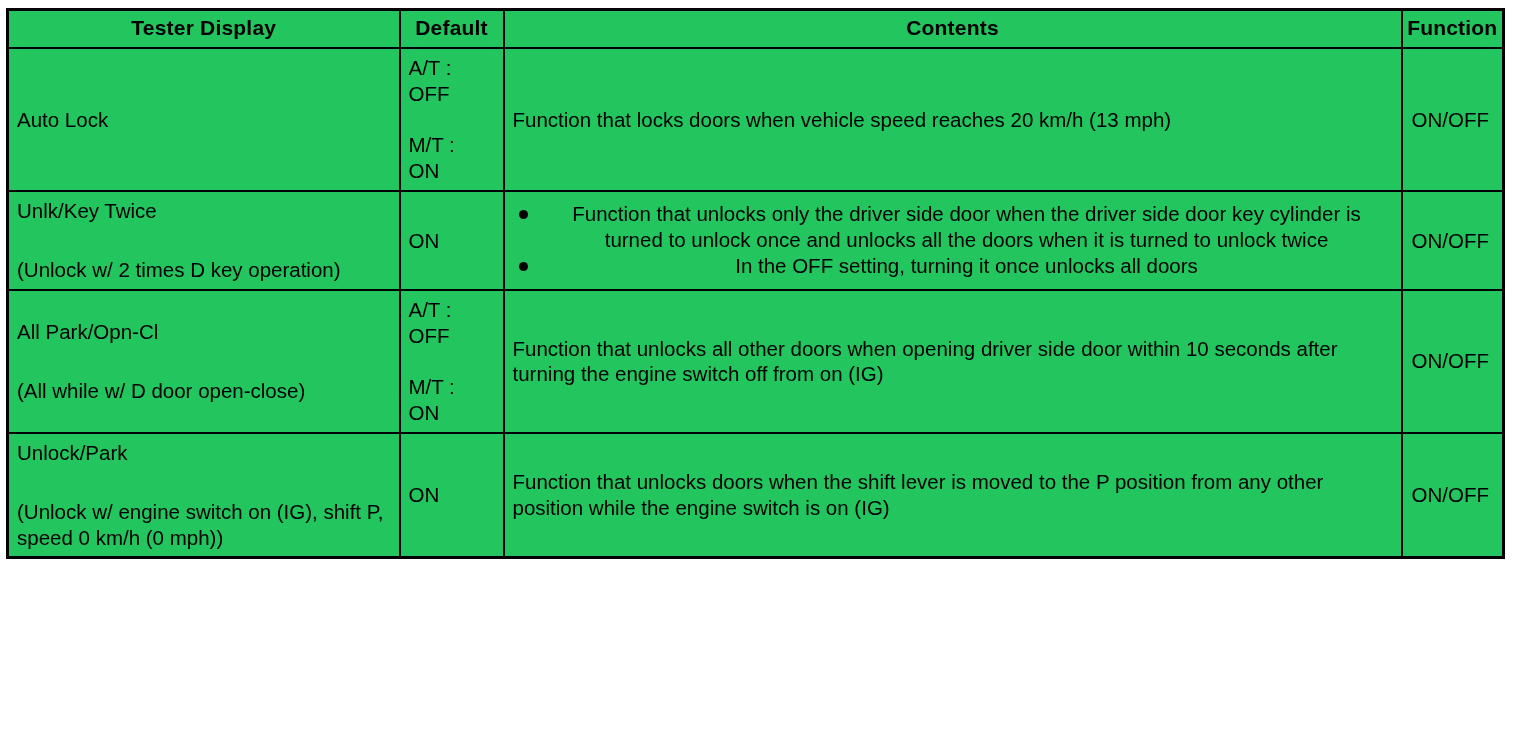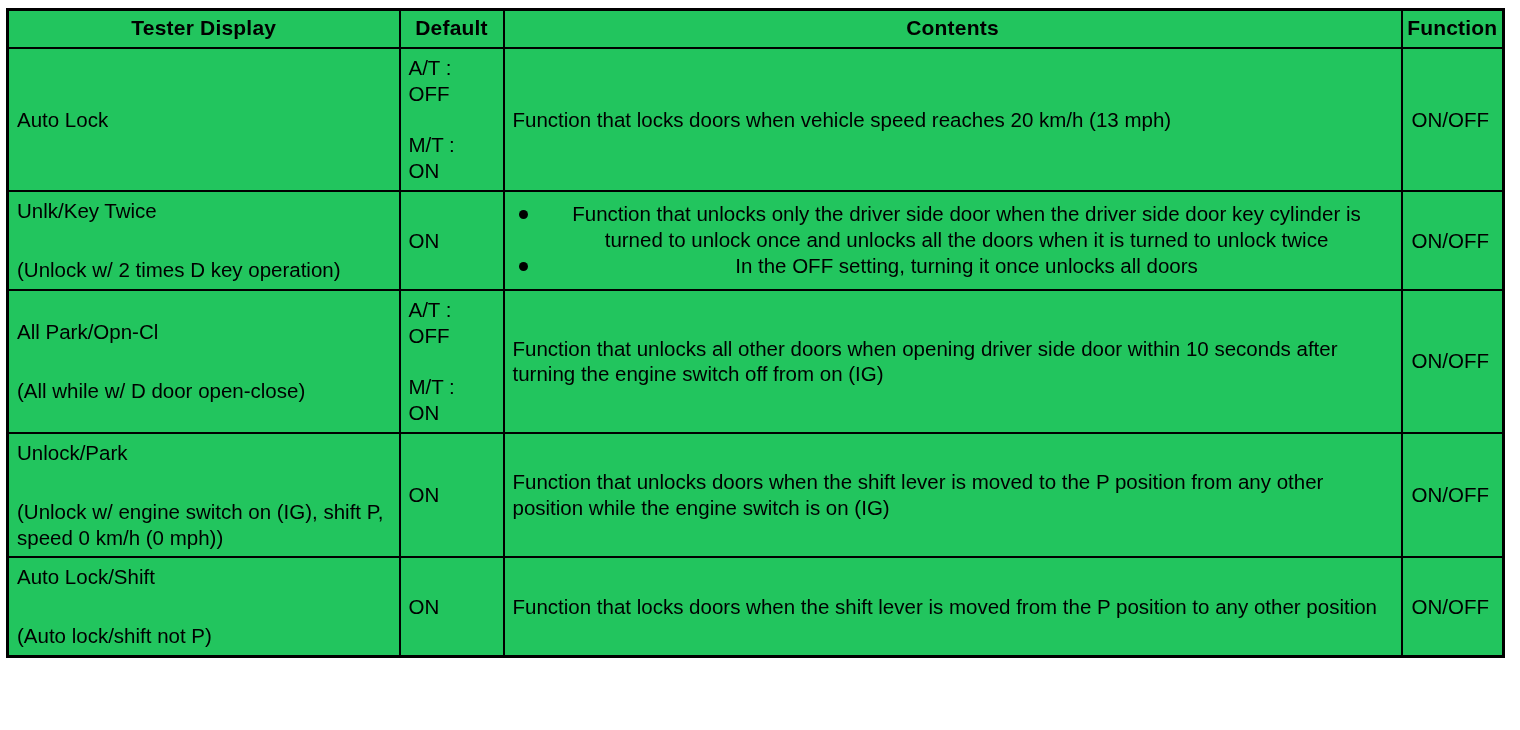--- a/index.html
+++ b/index.html
@@ -193,28 +193,17 @@
           <span class="tester-name">Unlock/Park</span>
           <span class="tester-sub">(Unlock w/ engine switch on (IG), shift P, speed 0 km/h (0 mph))</span>
         </td>
         <td class="default-cell mid">ON</td>
         <td class="contents-cell">
           <span class="para">Function that unlocks doors when the shift lever is moved to the P position from any other position while the engine switch is on (IG)</span>
         </td>
         <td class="setting-cell">ON/OFF</td>
       </tr>
 
-      <tr>
-        <td class="tester-cell">
-          <span class="tester-name">Auto Lock/Shift</span>
-          <span class="tester-sub">(Auto lock/shift not P)</span>
-        </td>
-        <td class="default-cell mid">ON</td>
-        <td class="contents-cell">
-          <span class="para">Function that locks doors when the shift lever is moved from the P position to any other position</span>
-        </td>
-        <td class="setting-cell">ON/OFF</td>
-      </tr>
 
     </tbody>
   </table>
 
 </div>
 
 </body></html>

